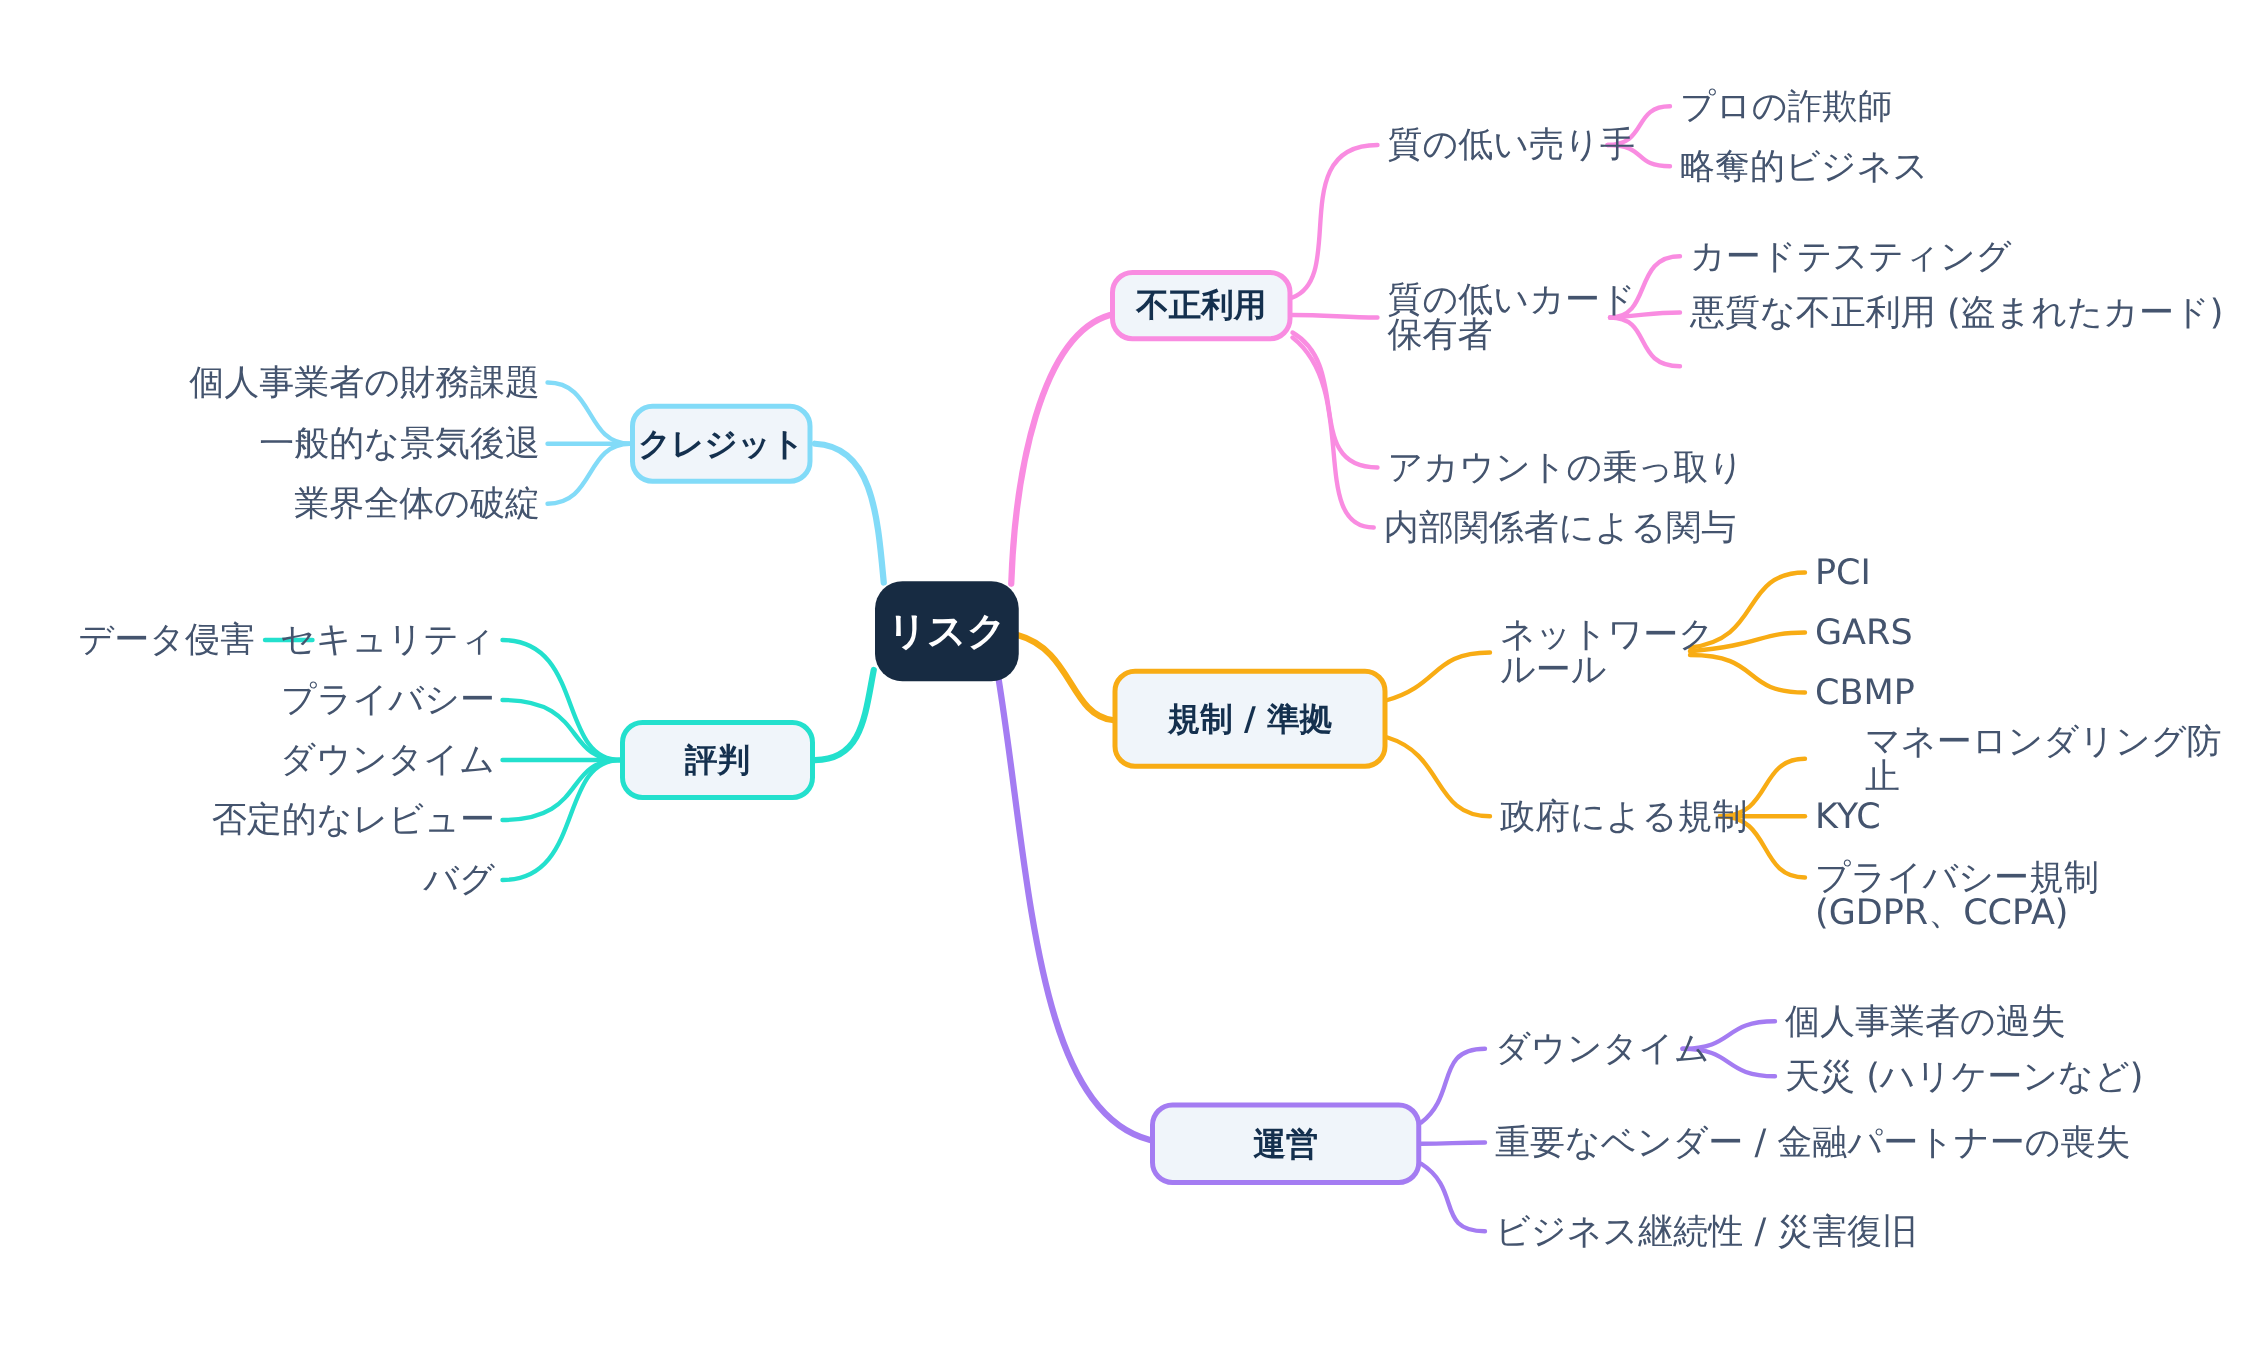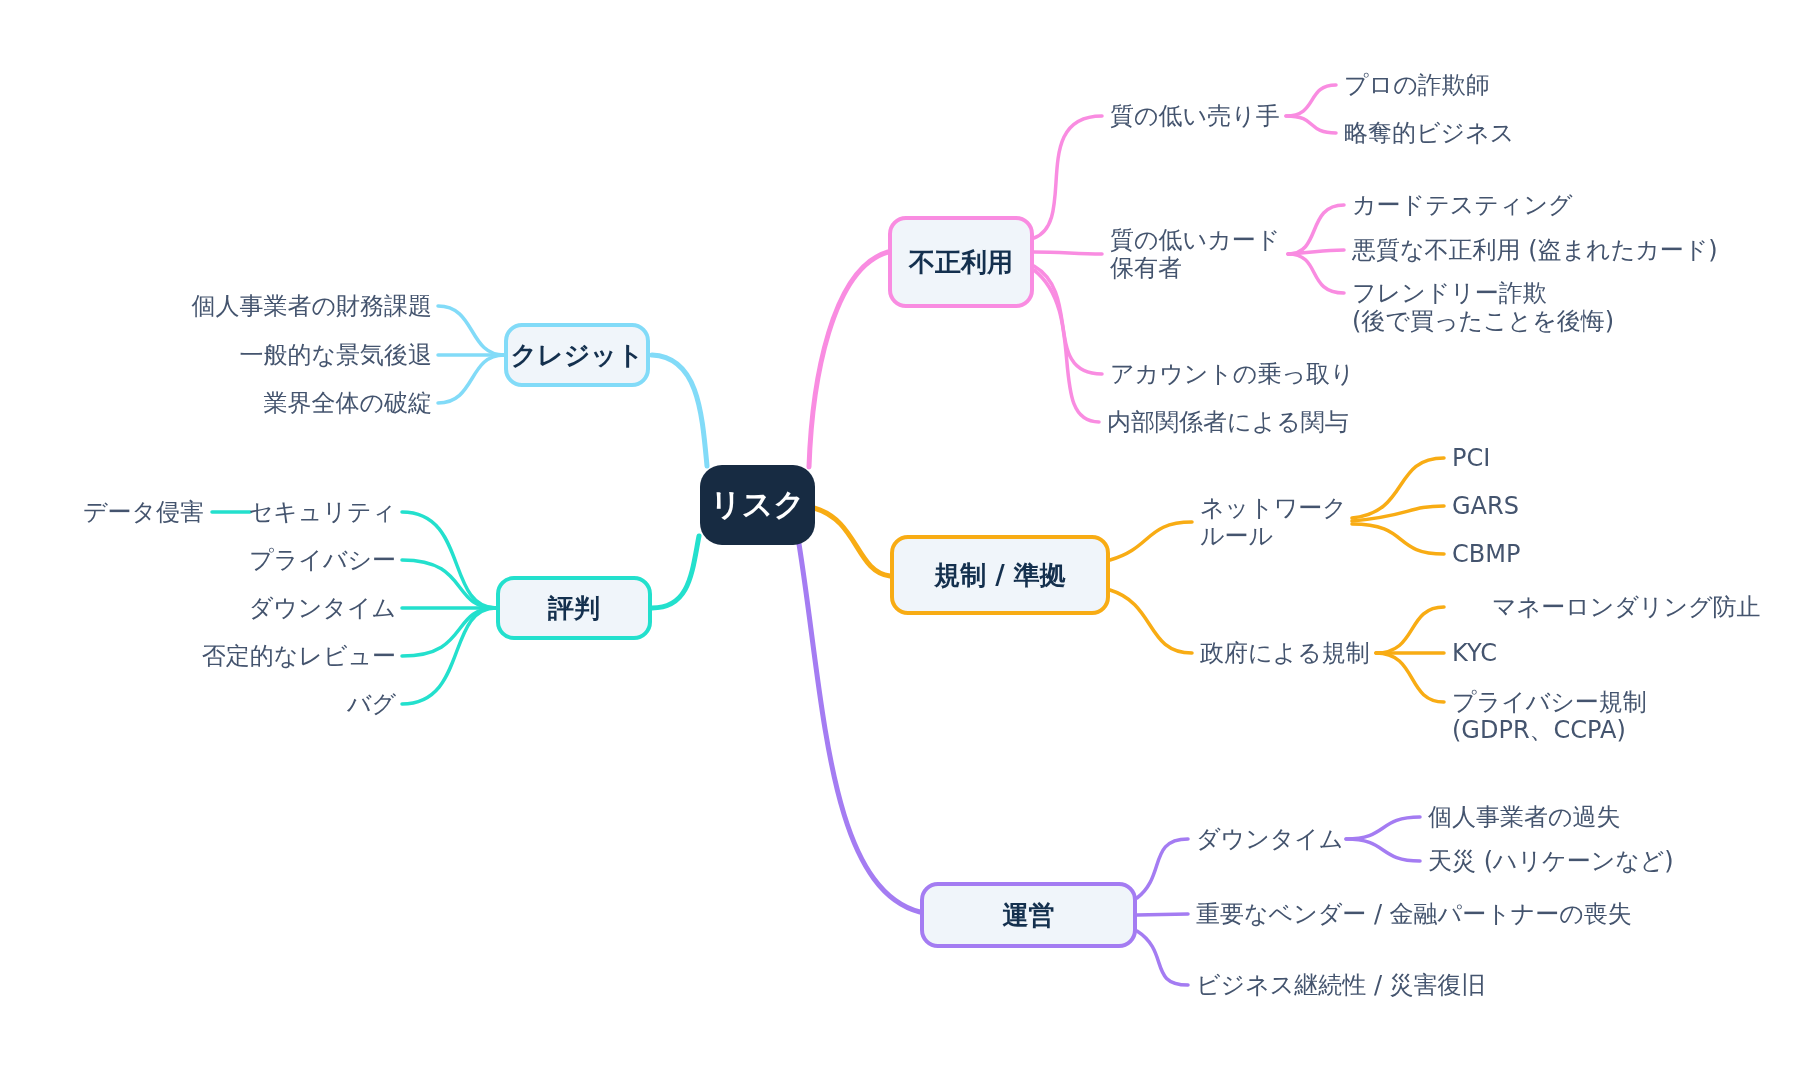--- a/index.html
+++ b/index.html
@@ -26,21 +26,21 @@
   .node.root{
     background:var(--c-root_bg);border:none;border-radius:22px;
     color:var(--c-root_text);font-size:31px;
   }
   .b-credit{border-color:var(--c-credit);}
   .b-reputation{border-color:var(--c-reputation);}
   .b-fraud{border-color:var(--c-fraud);}
   .b-regulation{border-color:var(--c-regulation);}
   .b-operations{border-color:var(--c-operations);}
   .label{
-    position:absolute;font-size:24px;line-height:28px;color:var(--c-label_text);
+    position:absolute;font-size:28px;line-height:28px;color:var(--c-label_text);
     white-space:pre-line;transform:translateY(-50%);
   }
   .label.r{text-align:right;}
 </style>
 </head>
 <body>
 
 <div id="canvas">
 
   <svg class="links" width="1800" height="1078" viewBox="0 0 1800 1078">
@@ -85,21 +85,21 @@
     <path class="link w35 s-operations" d="M 1137 915 C 1160 915, 1164 914, 1188 914"></path>
     <path class="link w35 s-operations" d="M 1137 931 C 1170 952, 1148 985, 1188 985"></path>
     <path class="link w35 s-operations" d="M 1346 839 C 1388 839, 1378 817, 1420 817"></path>
     <path class="link w35 s-operations" d="M 1346 839 C 1388 839, 1378 861, 1420 861"></path>
   </svg>
 
   <div class="node b-credit" style="left:504px;top:323px;width:146px;height:64px;">クレジット</div>
 
   <div class="node root" style="left:700px;top:465px;width:115px;height:80px;">リスク</div>
   <div class="node b-reputation" style="left:496px;top:576px;width:156px;height:64px;">評判</div>
-  <div class="node b-fraud" style="left:888px;top:216px;width:146px;height:92px;">不正利用</div>
+  <div class="node b-fraud" style="left:888px;top:216px;width:146px;height:57px;">不正利用</div>
   <div class="node b-operations" style="left:920px;top:882px;width:217px;height:66px;">運営</div>
   <div class="node b-regulation" style="left:890px;top:535px;width:220px;height:80px;">規制 / 準拠</div>
 
   <div class="label r" style="right:1368px;top:306px;">個人事業者の財務課題</div>
   <div class="label r" style="right:1368px;top:355px;">一般的な景気後退</div>
   <div class="label r" style="right:1368px;top:403px;">業界全体の破綻</div>
 
   <div class="label r" style="right:1404px;top:512px;">セキュリティ</div>
   <div class="label r" style="right:1596px;top:512px;">データ侵害</div>
   <div class="label r" style="right:1404px;top:560px;">プライバシー</div>
@@ -107,22 +107,20 @@
   <div class="label r" style="right:1404px;top:656px;">否定的なレビュー</div>
   <div class="label r" style="right:1404px;top:704px;">バグ</div>
 
   <div class="label" style="left:1110px;top:116px;">質の低い売り手</div>
   <div class="label" style="left:1344px;top:85px;">プロの詐欺師</div>
   <div class="label" style="left:1344px;top:133px;">略奪的ビジネス</div>
   <div class="label" style="left:1110px;top:254px;">質の低いカード
 保有者</div>
   <div class="label" style="left:1352px;top:205px;">カードテスティング</div>
   <div class="label" style="left:1352px;top:250px;text-align:center;">悪質な不正利用 (盗まれたカード)</div>
-  <div class="label" style="left:1352px;top:307px;">フレンドリー詐欺
-(後で買ったことを後悔)</div>
   <div class="label" style="left:1110px;top:374px;">アカウントの乗っ取り</div>
   <div class="label" style="left:1107px;top:422px;">内部関係者による関与</div>
 
   <div class="label" style="left:1200px;top:522px;">ネットワーク
 ルール</div>
   <div class="label" style="left:1452px;top:458px;">PCI</div>
   <div class="label" style="left:1452px;top:506px;">GARS</div>
   <div class="label" style="left:1452px;top:554px;text-align:right;">CBMP</div>
   <div class="label" style="left:1200px;top:653px;">政府による規制</div>
   <div class="label" style="left:1452px;top:607px;margin-left:40px;">マネーロンダリング防止</div>

